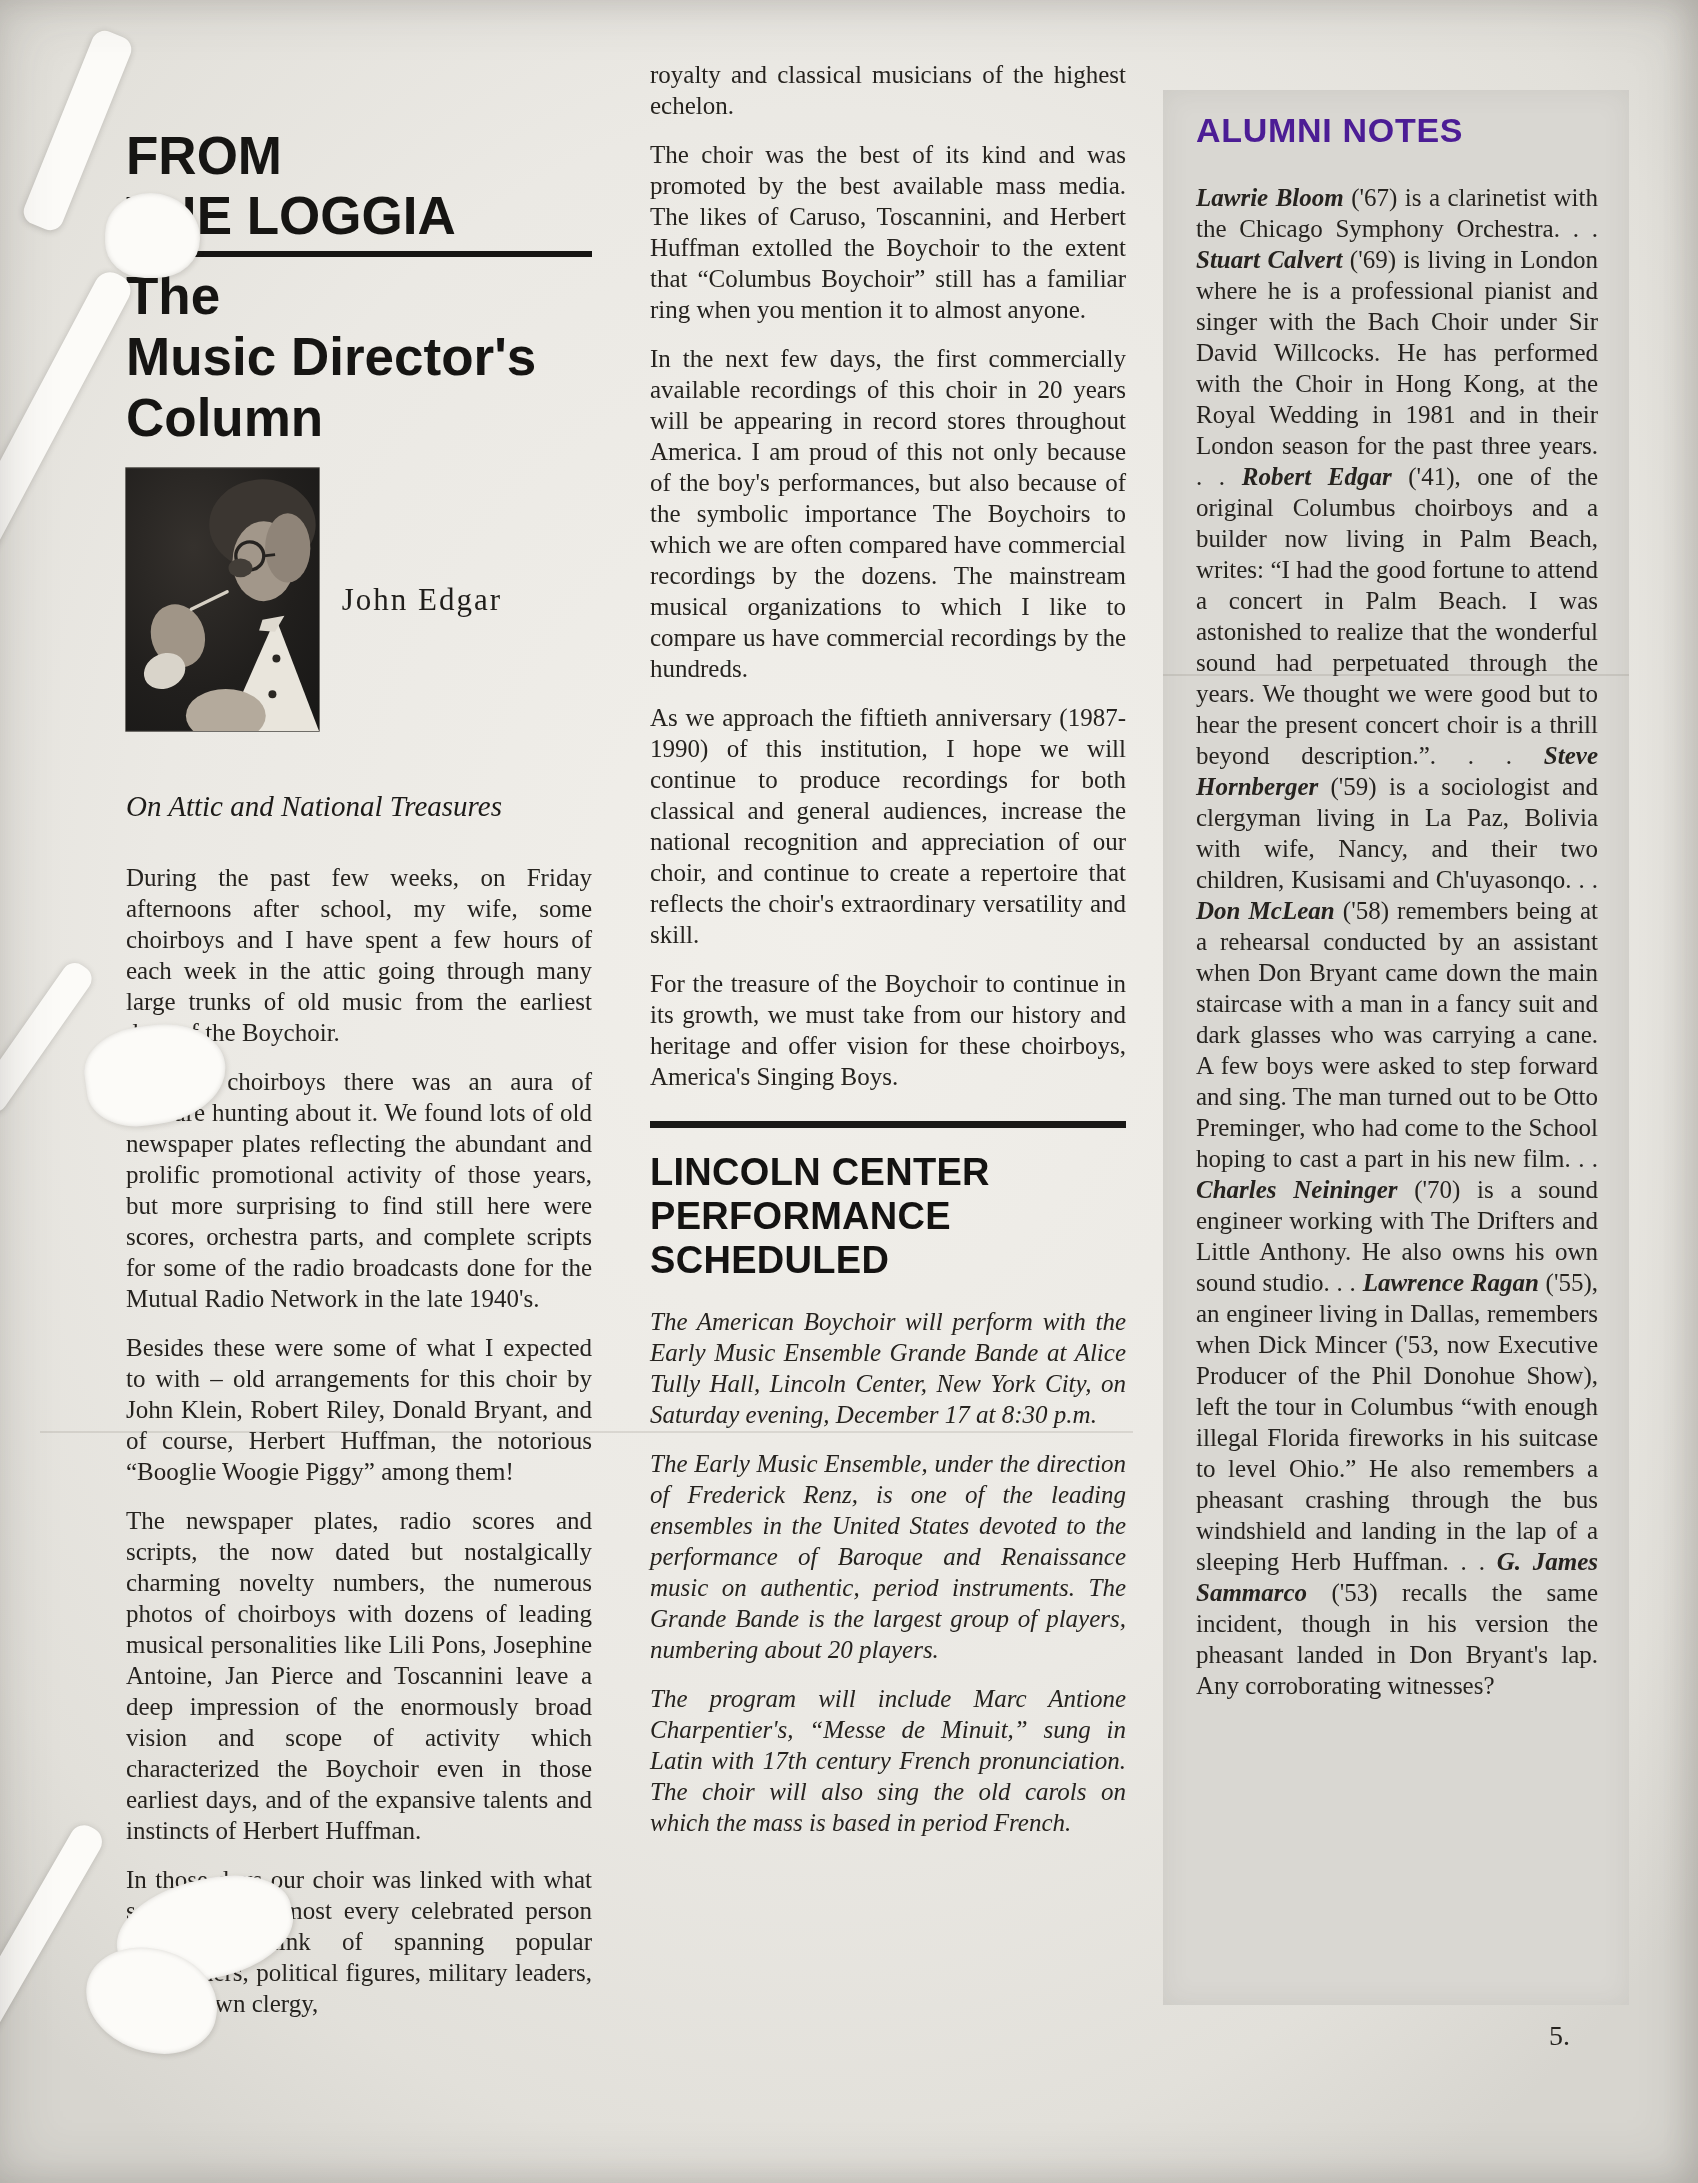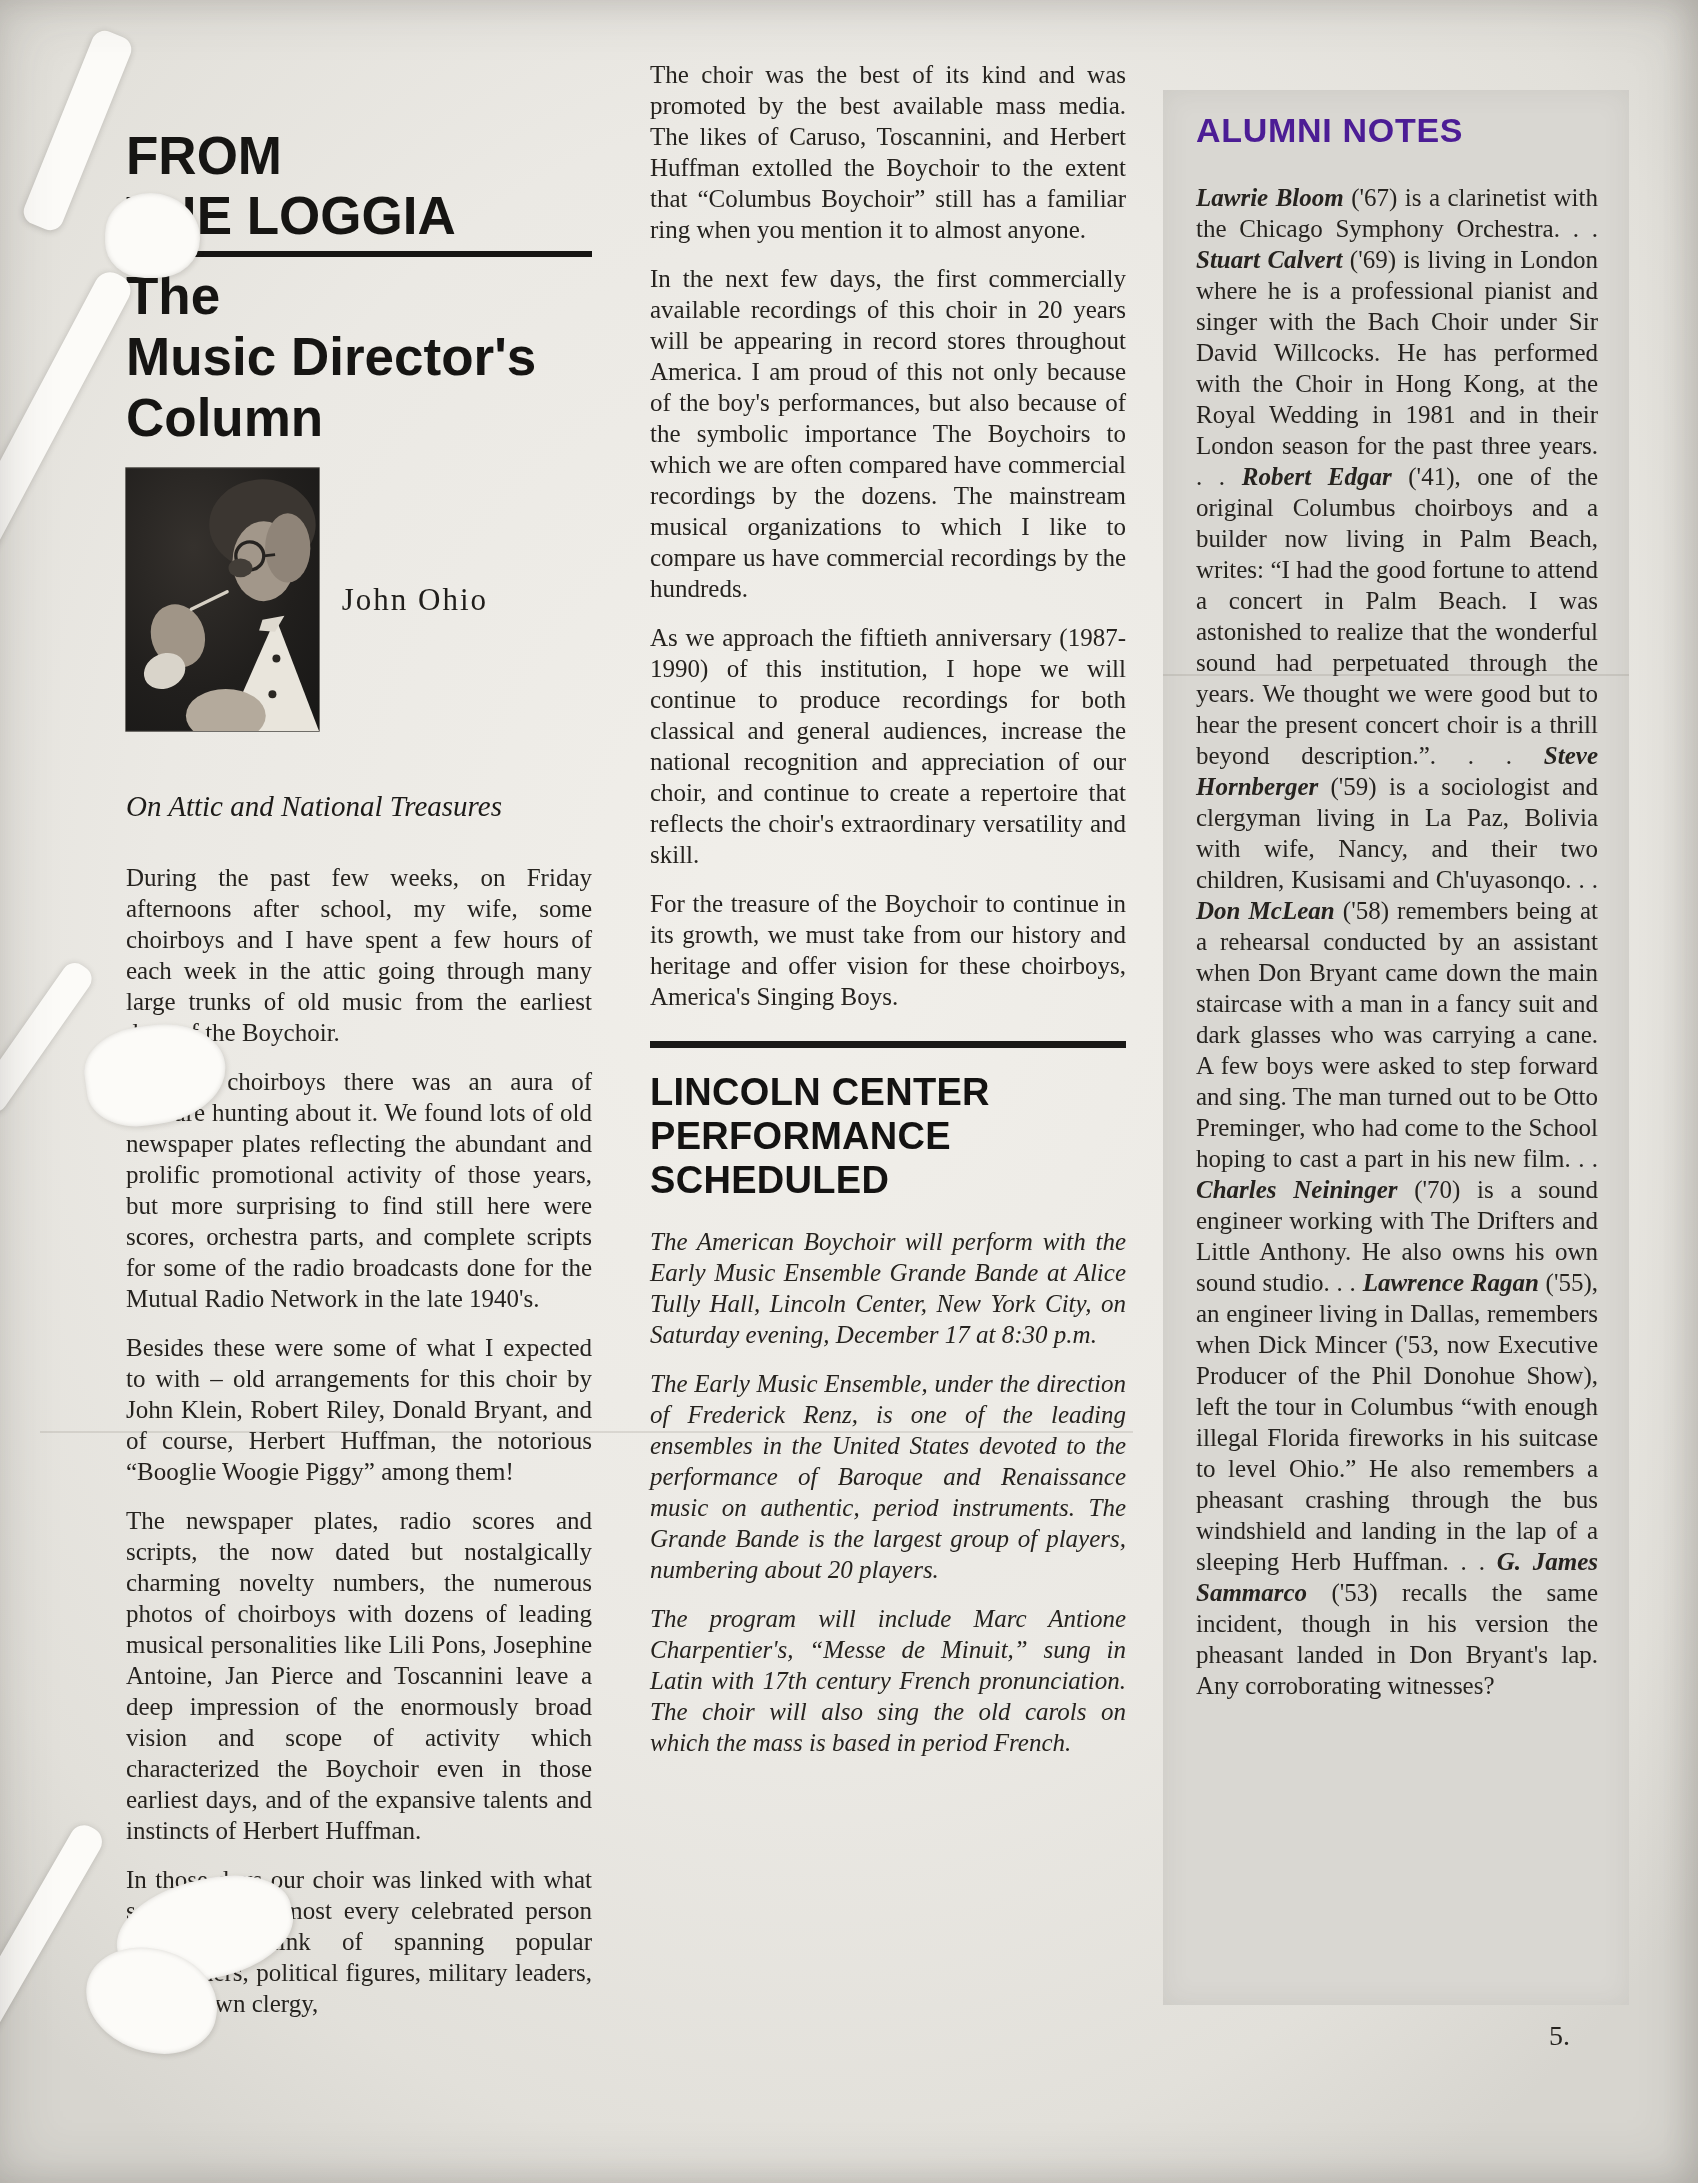--- a/index.html
+++ b/index.html
@@ -95,36 +95,37 @@
         <ellipse cx="172" cy="150" rx="18" ry="14" fill="#433e38"></ellipse>
         <polygon points="150,395 225,225 290,395" fill="#e9e5dc"></polygon>
         <polygon points="205,228 238,222 224,246 200,244" fill="#ded9cf"></polygon>
         <circle cx="226" cy="286" r="6" fill="#2a2723"></circle>
         <circle cx="220" cy="340" r="6" fill="#2a2723"></circle>
         <ellipse cx="78" cy="252" rx="40" ry="48" fill="#a09587" transform="rotate(-18 78 252)"></ellipse>
         <ellipse cx="58" cy="305" rx="32" ry="26" fill="#d9d4ca" transform="rotate(-24 58 305)"></ellipse>
         <line x1="98" y1="212" x2="152" y2="186" stroke="#d6d0c4" stroke-width="5" stroke-linecap="round"></line>
         <ellipse cx="150" cy="372" rx="60" ry="40" fill="#b4aa9c"></ellipse>
       </svg>
-      <div class="byline">John Ohio</div>
+      <div class="byline">John Edgar</div>
     </div>
 
     <h3 class="essay-heading">On Attic and National Treasures</h3>
 
     <div class="body-copy">
       <p>During the past few weeks, on Friday afternoons after school, my wife, some choirboys and I have spent a few hours of each week in the attic going through many large trunks of old music from the earliest days of the Boychoir.</p>
       <p>For the choirboys there was an aura of treasure hunting about it. We found lots of old newspaper plates reflecting the abundant and prolific promotional activity of those years, but more surprising to find still here were scores, orchestra parts, and complete scripts for some of the radio broadcasts done for the Mutual Radio Network in the late 1940's.</p>
       <p>Besides these were some of what I expected to with – old arrangements for this choir by John Klein, Robert Riley, Donald Bryant, and of course, Herbert Huffman, the notorious “Booglie Woogie Piggy” among them!</p>
       <p>The newspaper plates, radio scores and scripts, the now dated but nostalgically charming novelty numbers, the numerous photos of choirboys with dozens of leading musical personalities like Lili Pons, Josephine Antoine, Jan Pierce and Toscannini leave a deep impression of the enormously broad vision and scope of activity which characterized the Boychoir even in those earliest days, and of the expansive talents and instincts of Herbert Huffman.</p>
       <p>In those days our choir was linked with what seems to be almost every celebrated person one can think of spanning popular entertainers, political figures, military leaders, well-known clergy,</p>
     </div>
   </div>
 
   <div class="col col-mid">
     <div class="body-copy">
+      <p>royalty and classical musicians of the highest echelon.</p>
       <p>The choir was the best of its kind and was promoted by the best available mass media. The likes of Caruso, Toscannini, and Herbert Huffman extolled the Boychoir to the extent that “Columbus Boychoir” still has a familiar ring when you mention it to almost anyone.</p>
       <p>In the next few days, the first commercially available recordings of this choir in 20 years will be appearing in record stores throughout America. I am proud of this not only because of the boy's performances, but also because of the symbolic importance The Boychoirs to which we are often compared have commercial recordings by the dozens. The mainstream musical organizations to which I like to compare us have commercial recordings by the hundreds.</p>
       <p>As we approach the fiftieth anniversary (1987-1990) of this institution, I hope we will continue to produce recordings for both classical and general audiences, increase the national recognition and appreciation of our choir, and continue to create a repertoire that reflects the choir's extraordinary versatility and skill.</p>
       <p>For the treasure of the Boychoir to continue in its growth, we must take from our history and heritage and offer vision for these choirboys, America's Singing Boys.</p>
     </div>
 
     <div class="rule"></div>
 
     <h2 class="lincoln-heading">
       <span class="line">LINCOLN CENTER</span>

